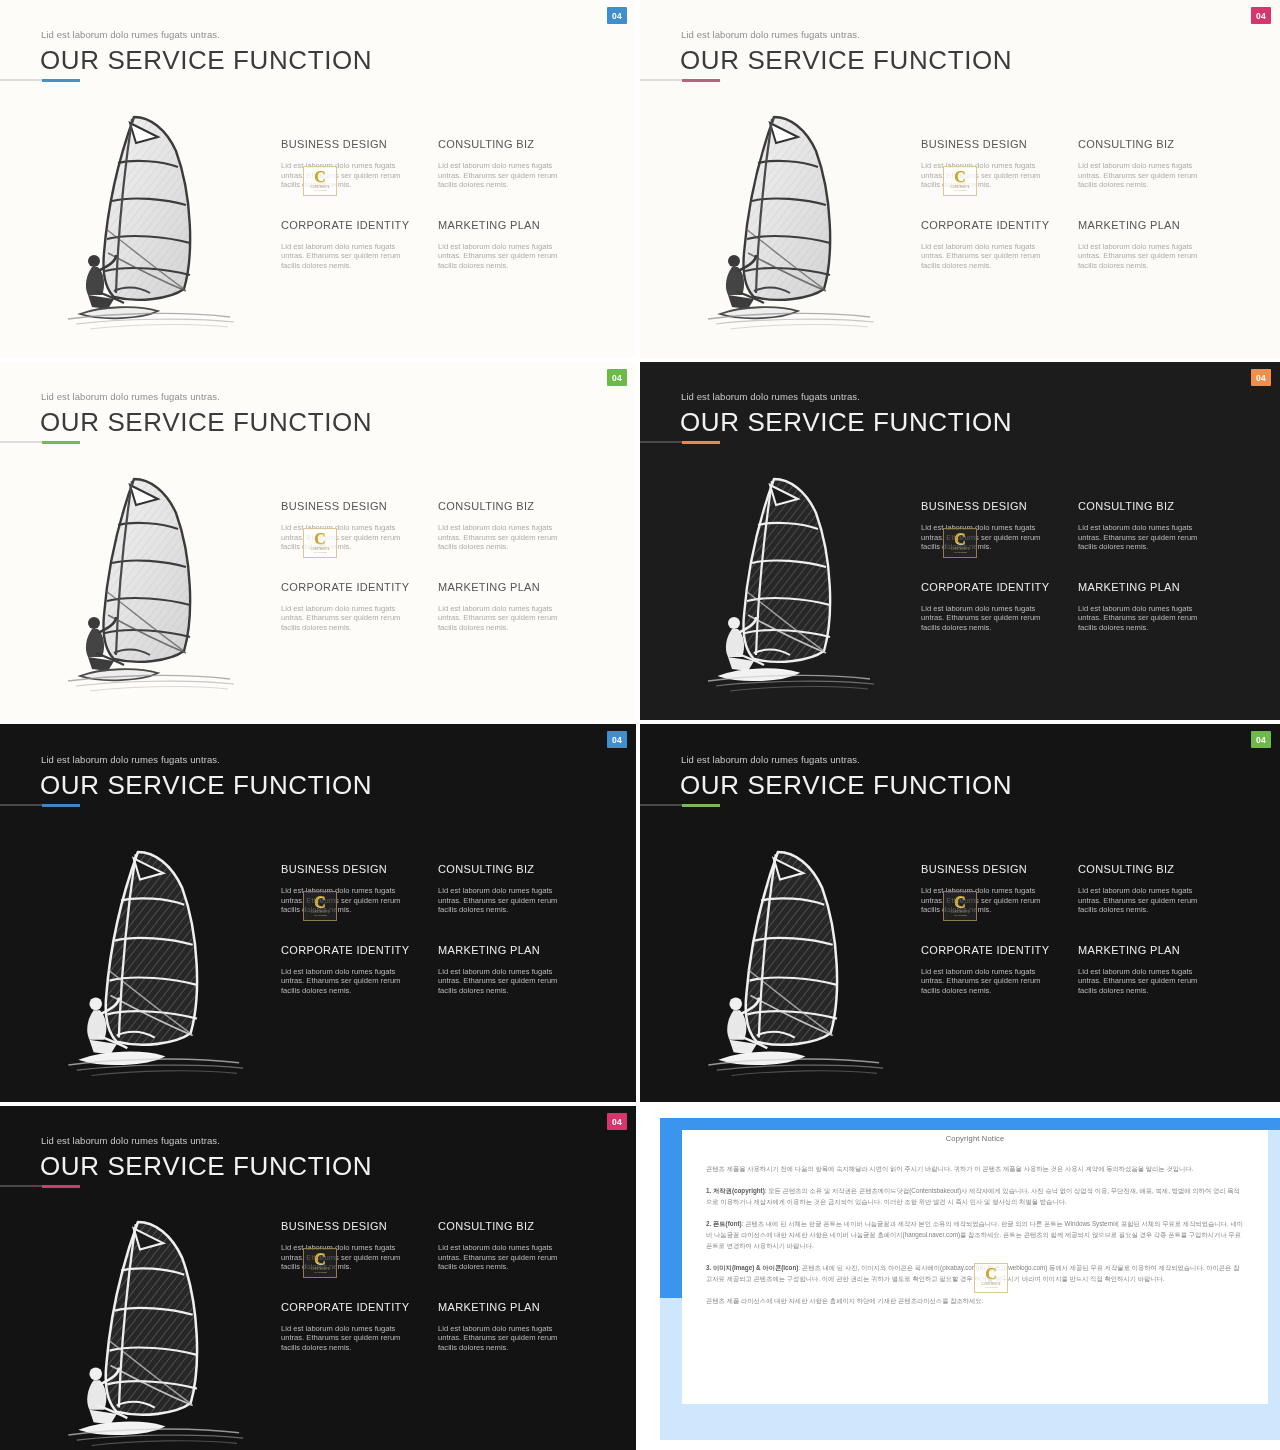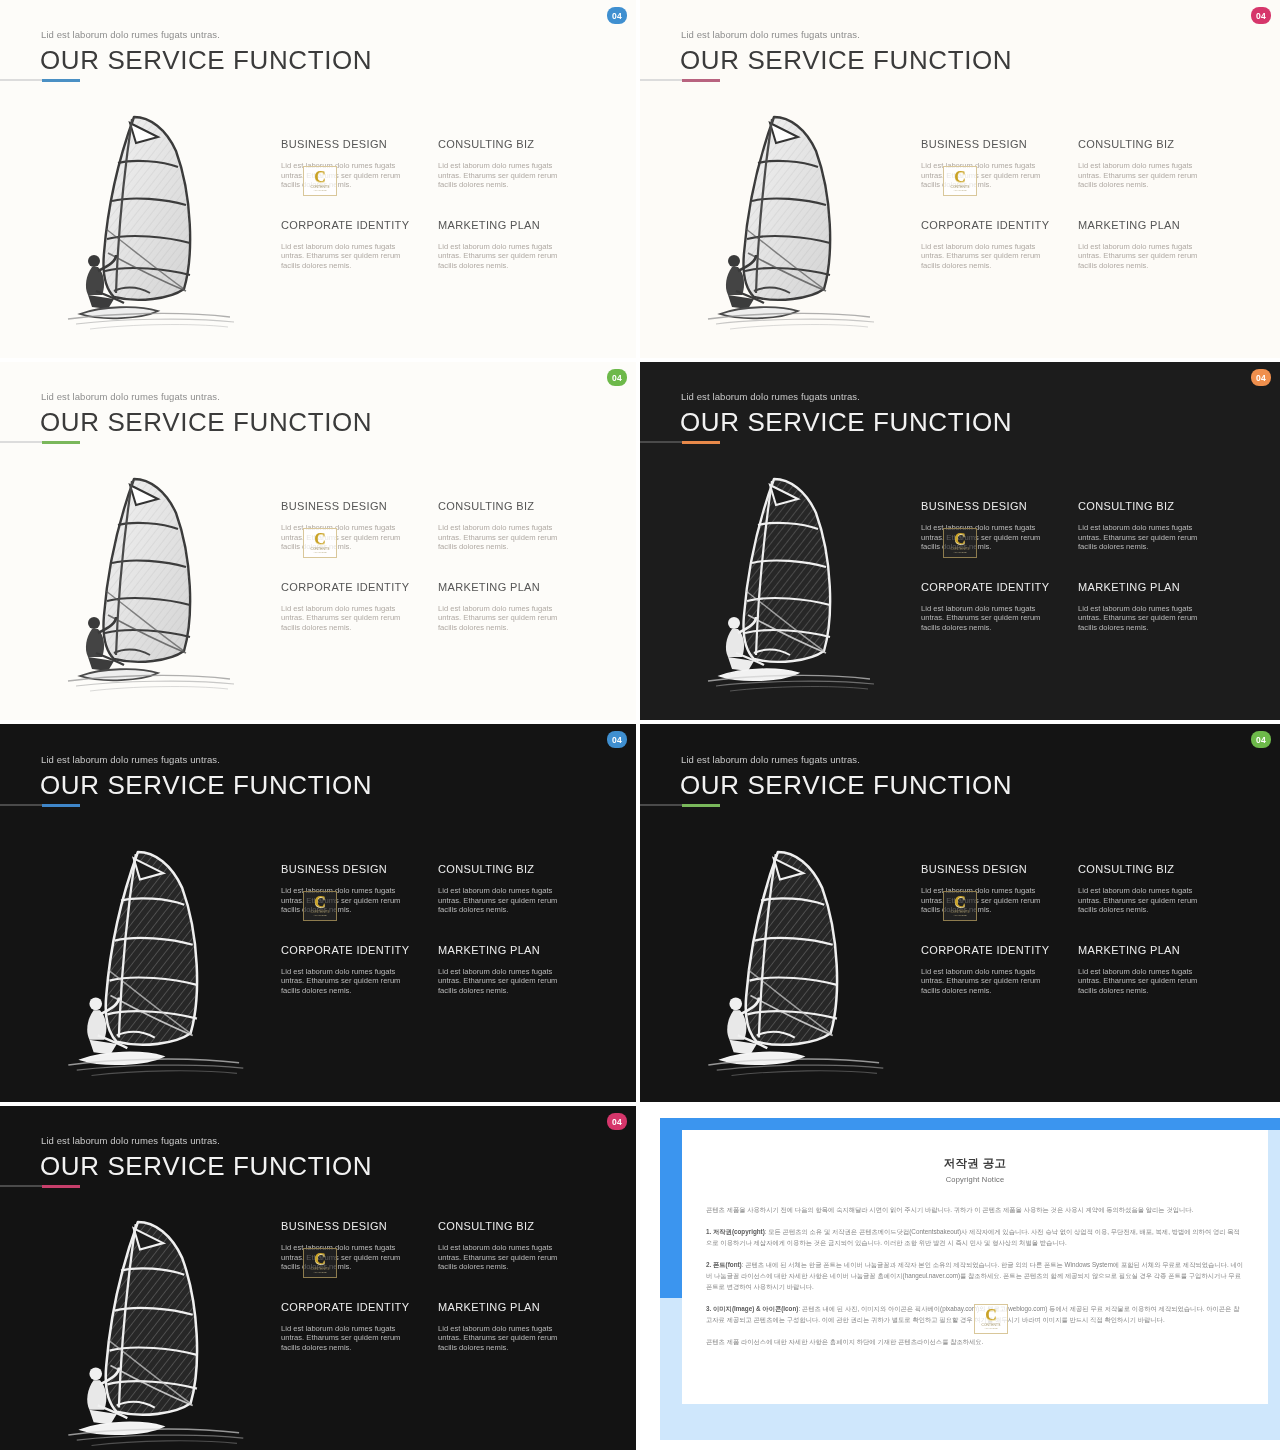--- a/index.html
+++ b/index.html
@@ -72,21 +72,21 @@
     width: 38px;
     left: 42px;
   }
 
   
   .badge {
     position: absolute;
     top: 7px;
     right: 9px;
     width: 20px; height: 17px;
-    border-radius: 8px;
+    border-radius: 1px;
     color: #fff;
     font-size: 8.5px;
     font-weight: 700;
     display: flex;
     align-items: center;
     justify-content: center;
     letter-spacing: .2px;
   }
 
   
@@ -626,21 +626,20 @@
         <span class="wm-t2">ALL IN ONE</span>
       </div>
     </div>
   </div>
 
   <div class="slide copy-wrap">
     <div class="copy-frame">
       <div class="copy-band-top"></div>
       <div class="copy-band-head"></div>
       <div class="copy-paper">
-        <div class="copy-title">저작권 공고</div>
         <div class="copy-sub">Copyright Notice</div>
         <div class="copy-body">
           <div class="copy-para">콘텐츠 제품을 사용하시기 전에 다음의 항목에 숙지해달라 시면이 읽어 주시기 바랍니다. 귀하가 이 콘텐츠 제품을 사용하는 것은 사용시 계약에 동의하셨음을 알리는 것입니다.</div>
           <div class="copy-para"><b>1. 저작권(copyright)</b><span>: 모든 콘텐츠의 소유 및 저작권은 콘텐츠메이드닷컴(Contentsbakeout)사 제작자에게 있습니다. 사전 승낙 없이 상업적 이용, 무단전재, 배포, 복제, 방법에 의하여 영리 목적으로 이용하거나 제삼자에게 이용하는 것은 금지되어 있습니다. 이러한 조항 위반 발견 시 즉시 민사 및 형사상의 처벌을 받습니다.</span></div>
           <div class="copy-para"><b>2. 폰트(font)</b><span>: 콘텐츠 내에 된 서체는 한글 폰트는 네이버 나눔글꼴과 제작자 본인 소유의 제작되었습니다. 한글 외의 다른 폰트는 Windows System에 포함된 서체와 무료로 제작되었습니다. 네이버 나눔글꼴 라이선스에 대한 자세한 사항은 네이버 나눔글꼴 홈페이지(hangeul.naver.com)를 참조하세요. 폰트는 콘텐츠의 함께 제공되지 않으므로 필요실 경우 각종 폰트를 구입하시거나 무료폰트로 변경하여 사용하시기 바랍니다.</span></div>
           <div class="copy-para"><b>3. 이미지(Image) &amp; 아이콘(Icon)</b><span>: 콘텐츠 내에 된 사진, 이미지와 아이콘은 픽사베이(pixabay.com)와 웹로고(weblogo.com) 등에서 제공된 무료 저작물로 이용하여 제작되었습니다. 아이콘은 참고자료 제공되고 콘텐츠에는 구성합니다. 이에 관한 권리는 귀하가 별도로 확인하고 필요할 경우 여기를 해두시기 바라며 이미지를 반드시 직접 확인하시기 바랍니다.</span></div>
           <div class="copy-para">콘텐츠 제품 라이선스에 대한 자세한 사항은 홈페이지 하단에 기재한 콘텐츠라이선스를 참조하세요.</div>
           <div class="wm copy-wm">
             <span class="wm-c">C</span>
             <span class="wm-t">CONTENTS</span>

